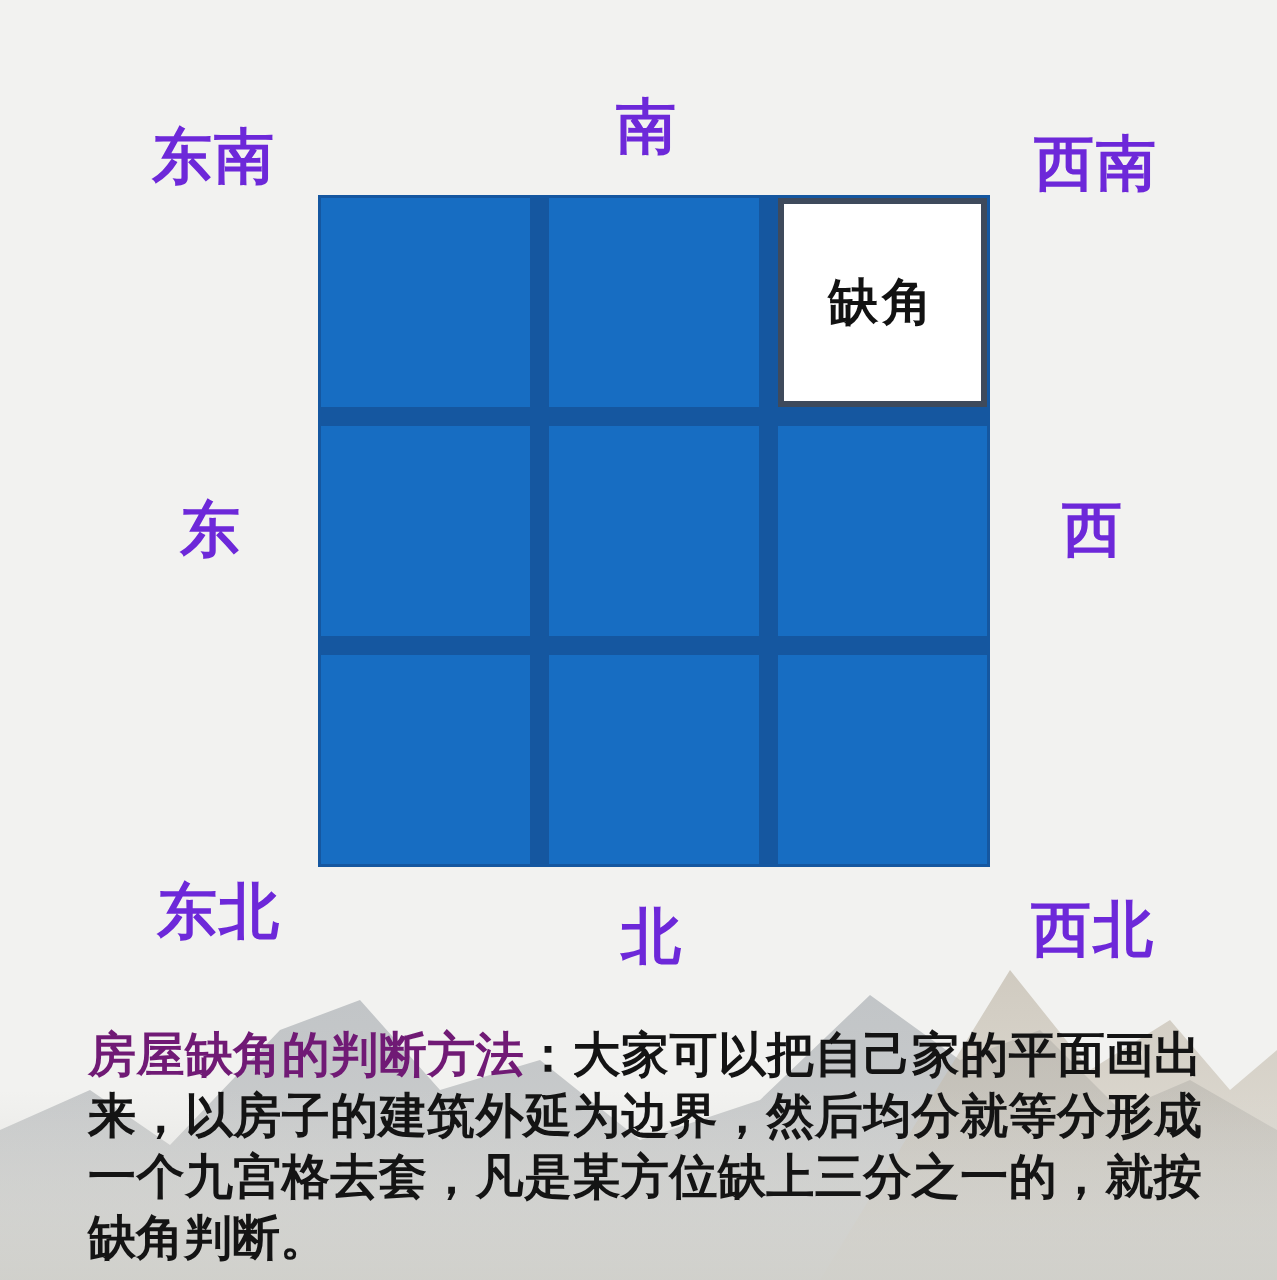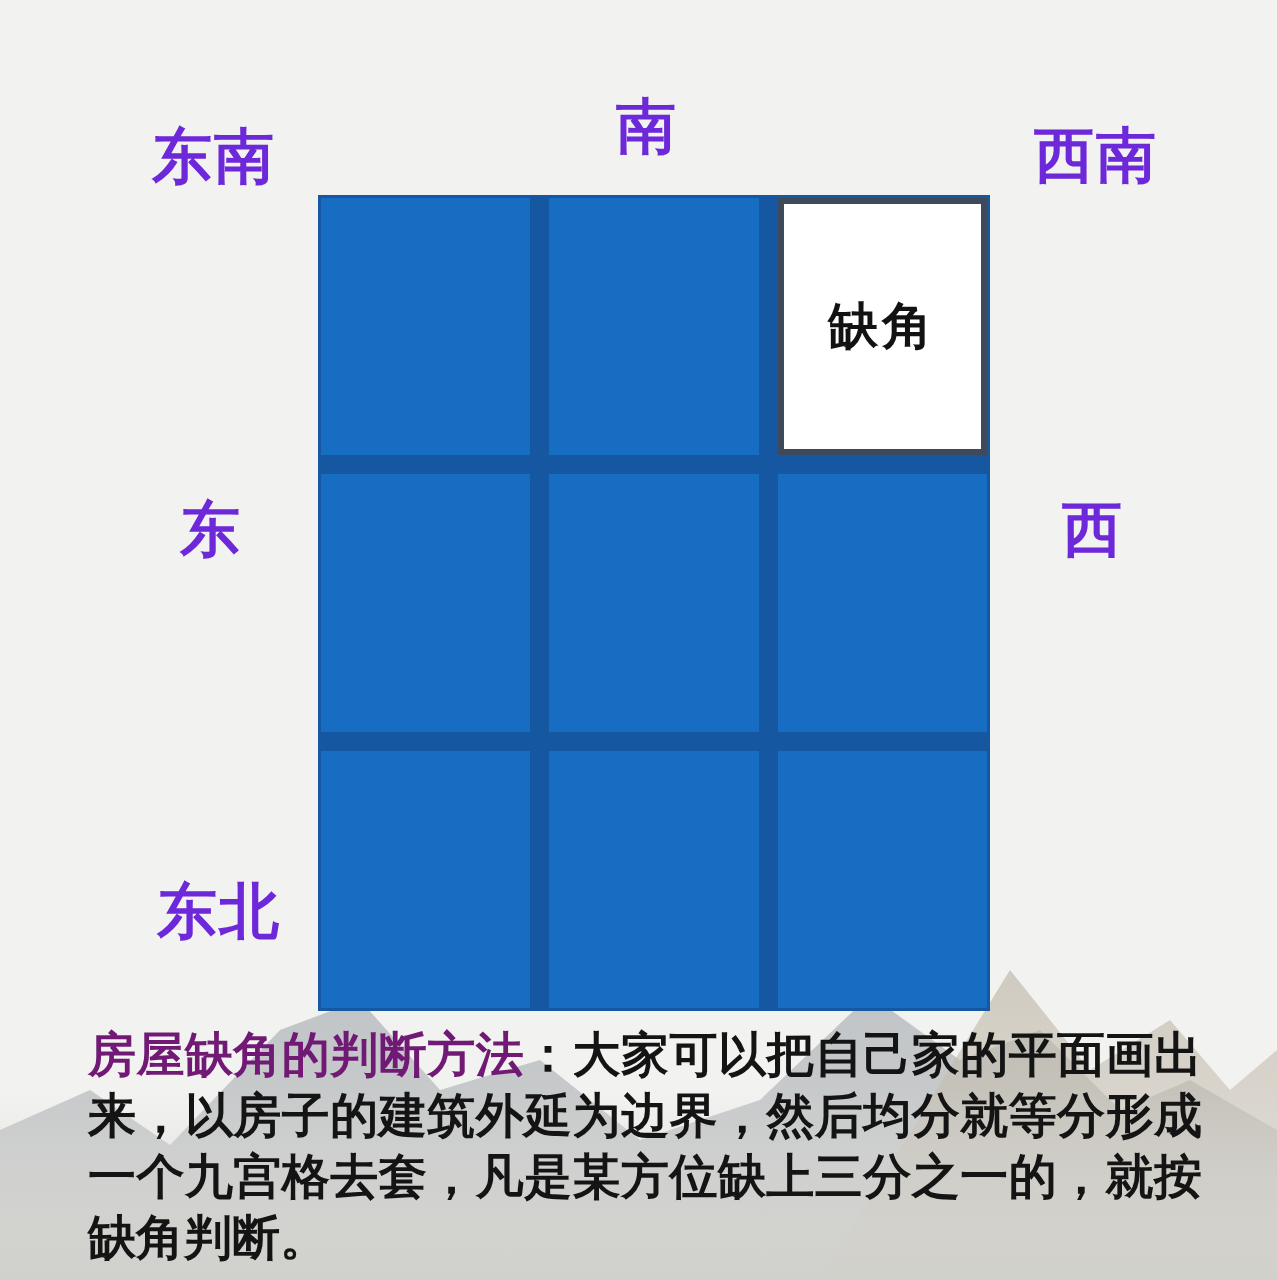--- a/index.html
+++ b/index.html
@@ -19,33 +19,33 @@
     position: absolute;
     font-size: 60px;
     font-weight: bold;
     color: #6d28d9;
     line-height: 1;
     letter-spacing: 2px;
     white-space: nowrap;
   }
   .lbl-southeast { left: 152px; top: 126px; }
   .lbl-south     { left: 616px; top:  96px; }
-  .lbl-southwest { left: 1034px; top: 125px; }
+  .lbl-southwest { left: 1034px; top: 133px; }
   .lbl-east      { left: 180px; top: 499px; }
   .lbl-west      { left: 1062px; top: 499px; }
   .lbl-northeast { left: 147px; top: 881px; margin-left: 10px; }
   .lbl-north     { left: 621px; top: 906px; }
   .lbl-northwest { left: 1031px; top: 899px; }
   
   .nine-grid {
     position: absolute;
     left: 318px;
     top: 195px;
     width: 672px;
-    height: 816px;
+    height: 672px;
     display: grid;
     grid-template-columns: repeat(3, 1fr);
     grid-template-rows: repeat(3, 1fr);
     background: #1557a0;
     gap: 19px;
     padding: 3px;
     box-sizing: border-box;
   }
   .grid-cell {
     background: #176dc2;
@@ -118,20 +118,21 @@
     <rect x="0" y="150" width="1277" height="190" fill="url(#washFade)"></rect>
   </svg>
 
   <div class="dir-label lbl-southeast">东南</div>
   <div class="dir-label lbl-south">南</div>
   <div class="dir-label lbl-southwest">西南</div>
   <div class="dir-label lbl-east">东</div>
   <div class="dir-label lbl-west">西</div>
   <div class="dir-label lbl-northeast">东北</div>
   <div class="dir-label lbl-north">北</div>
+  <div class="dir-label lbl-northwest">西北</div>
 
   <div class="nine-grid">
     <div class="grid-cell"></div>
     <div class="grid-cell"></div>
     <div class="grid-cell missing">
       <span class="missing-label">缺角</span>
     </div>
     <div class="grid-cell"></div>
     <div class="grid-cell"></div>
     <div class="grid-cell"></div>

